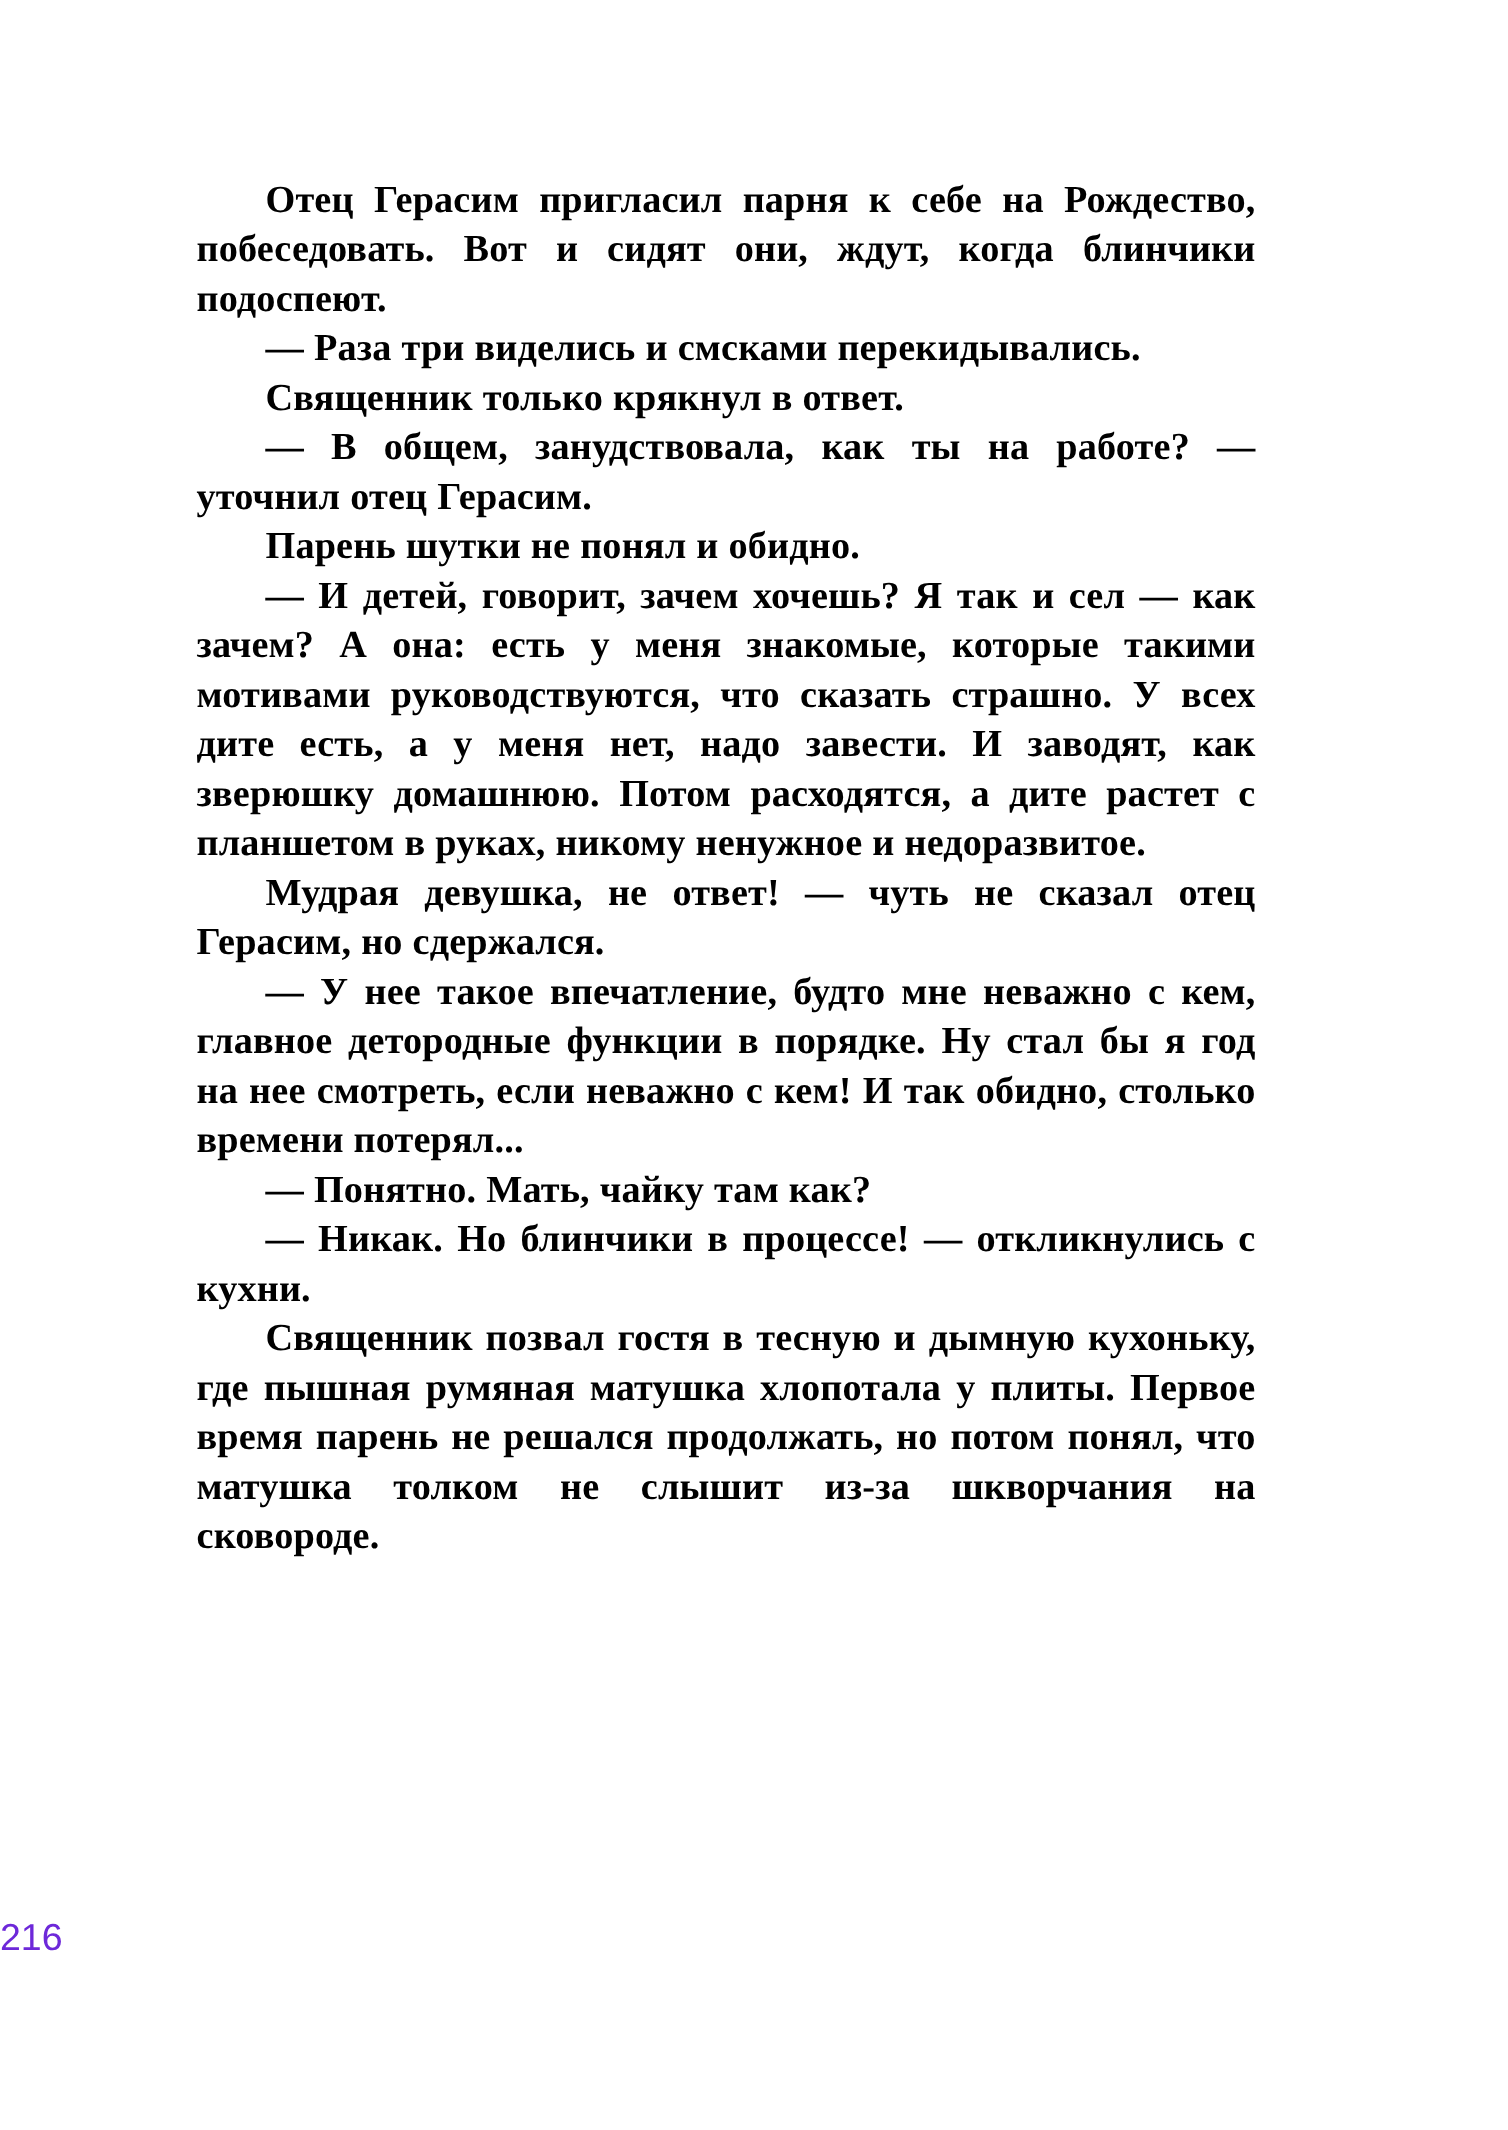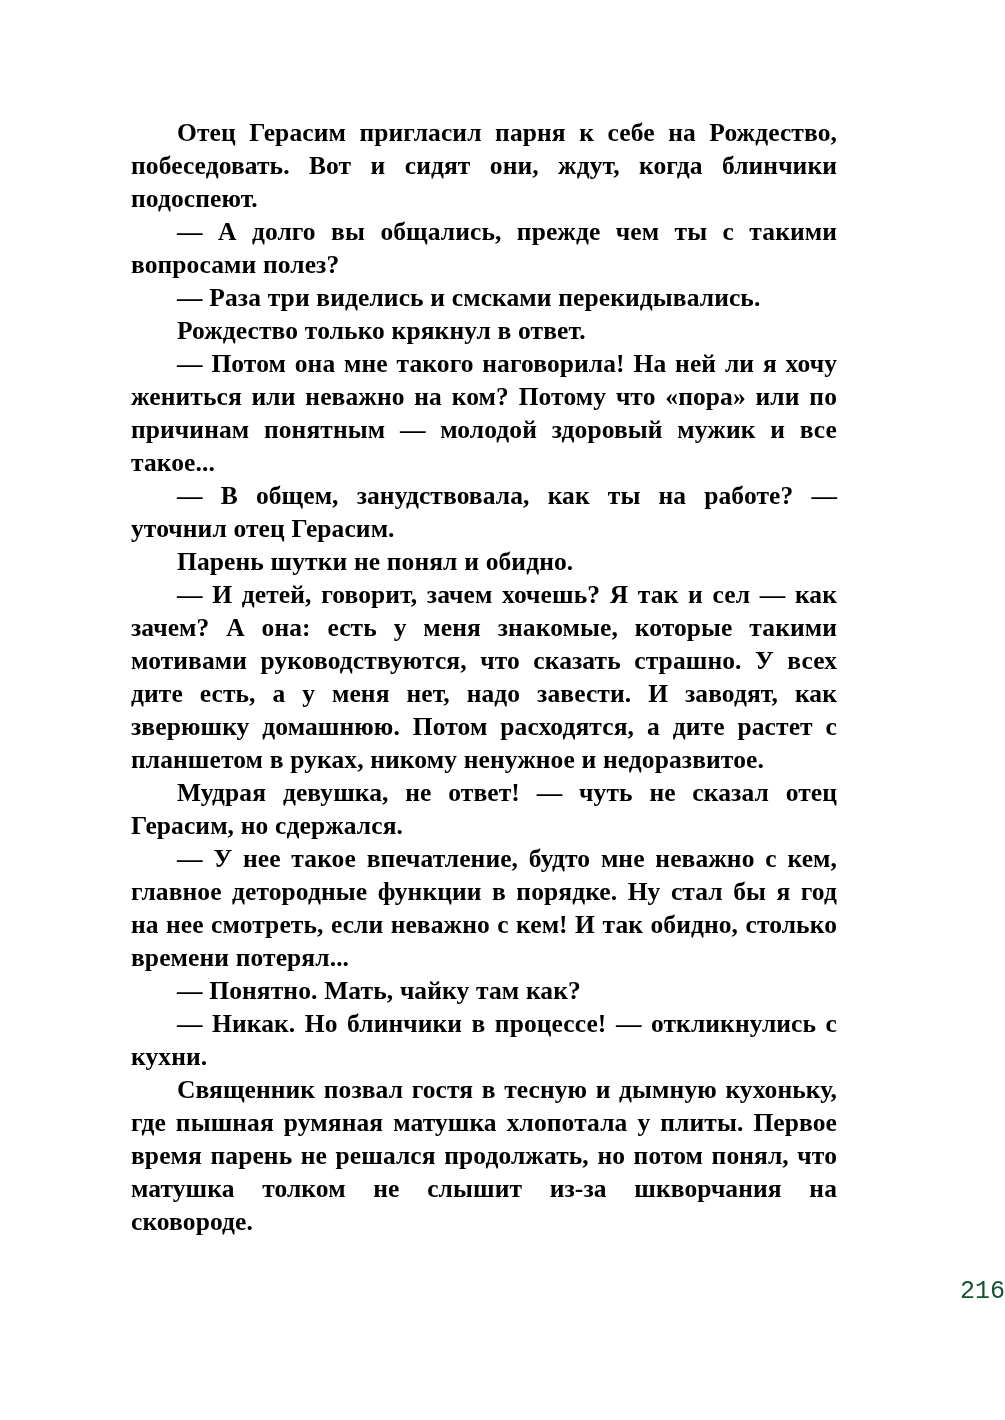--- a/index.html
+++ b/index.html
@@ -39,38 +39,36 @@
   }
   
   .para.last-flush {
     text-align-last: left;
   }
   .folio {
     position: absolute;
     left: 0;
     right: 0;
     top: 1277px;
-    text-align: right;
+    text-align: left;
     font-size: 25px;
     line-height: 30px;
-    font-family: Liberation Mono, monospace;
-    color: #14532d;
+    font-family: Liberation Sans, sans-serif;
+    color: #6d28d9;
   }
 </style>
 </head>
 <body>
 
 <div class="page">
 
   <div class="text-block">
     <p class="para">Отец Герасим пригласил парня к себе на Рождество, побеседовать. Вот и сидят они, ждут, когда блинчики подоспеют.</p>
-    <p class="para">— А долго вы общались, прежде чем ты с такими вопросами полез?</p>
     <p class="para">— Раза три виделись и смсками перекидывались.</p>
-    <p class="para">Рождество только крякнул в ответ.</p>
-    <p class="para">— Потом она мне такого наговорила! На ней ли я хочу жениться или неважно на ком? Потому что «пора» или по причинам понятным — молодой здоровый мужик и все такое...</p>
+    <p class="para">Священник только крякнул в ответ.</p>
     <p class="para">— В общем, занудствовала, как ты на работе? — уточнил отец Герасим.</p>
     <p class="para">Парень шутки не понял и обидно.</p>
     <p class="para">— И детей, говорит, зачем хочешь? Я так и сел — как зачем? А она: есть у меня знакомые, которые такими мотивами руководствуются, что сказать страшно. У всех дите есть, а у меня нет, надо завести. И заводят, как зверюшку домашнюю. Потом расходятся, а дите растет с планшетом в руках, никому ненужное и недоразвитое.</p>
     <p class="para">Мудрая девушка, не ответ! — чуть не сказал отец Герасим, но сдержался.</p>
     <p class="para">— У нее такое впечатление, будто мне неважно с кем, главное детородные функции в порядке. Ну стал бы я год на нее смотреть, если неважно с кем! И так обидно, столько времени потерял...</p>
     <p class="para">— Понятно. Мать, чайку там как?</p>
     <p class="para">— Никак. Но блинчики в процессе! — откликнулись с кухни.</p>
     <p class="para">Священник позвал гостя в тесную и дымную кухоньку, где пышная румяная матушка хлопотала у плиты. Первое время парень не решался продолжать, но потом понял, что матушка толком не слышит из-за шкворчания на сковороде.</p>
   </div>
 

